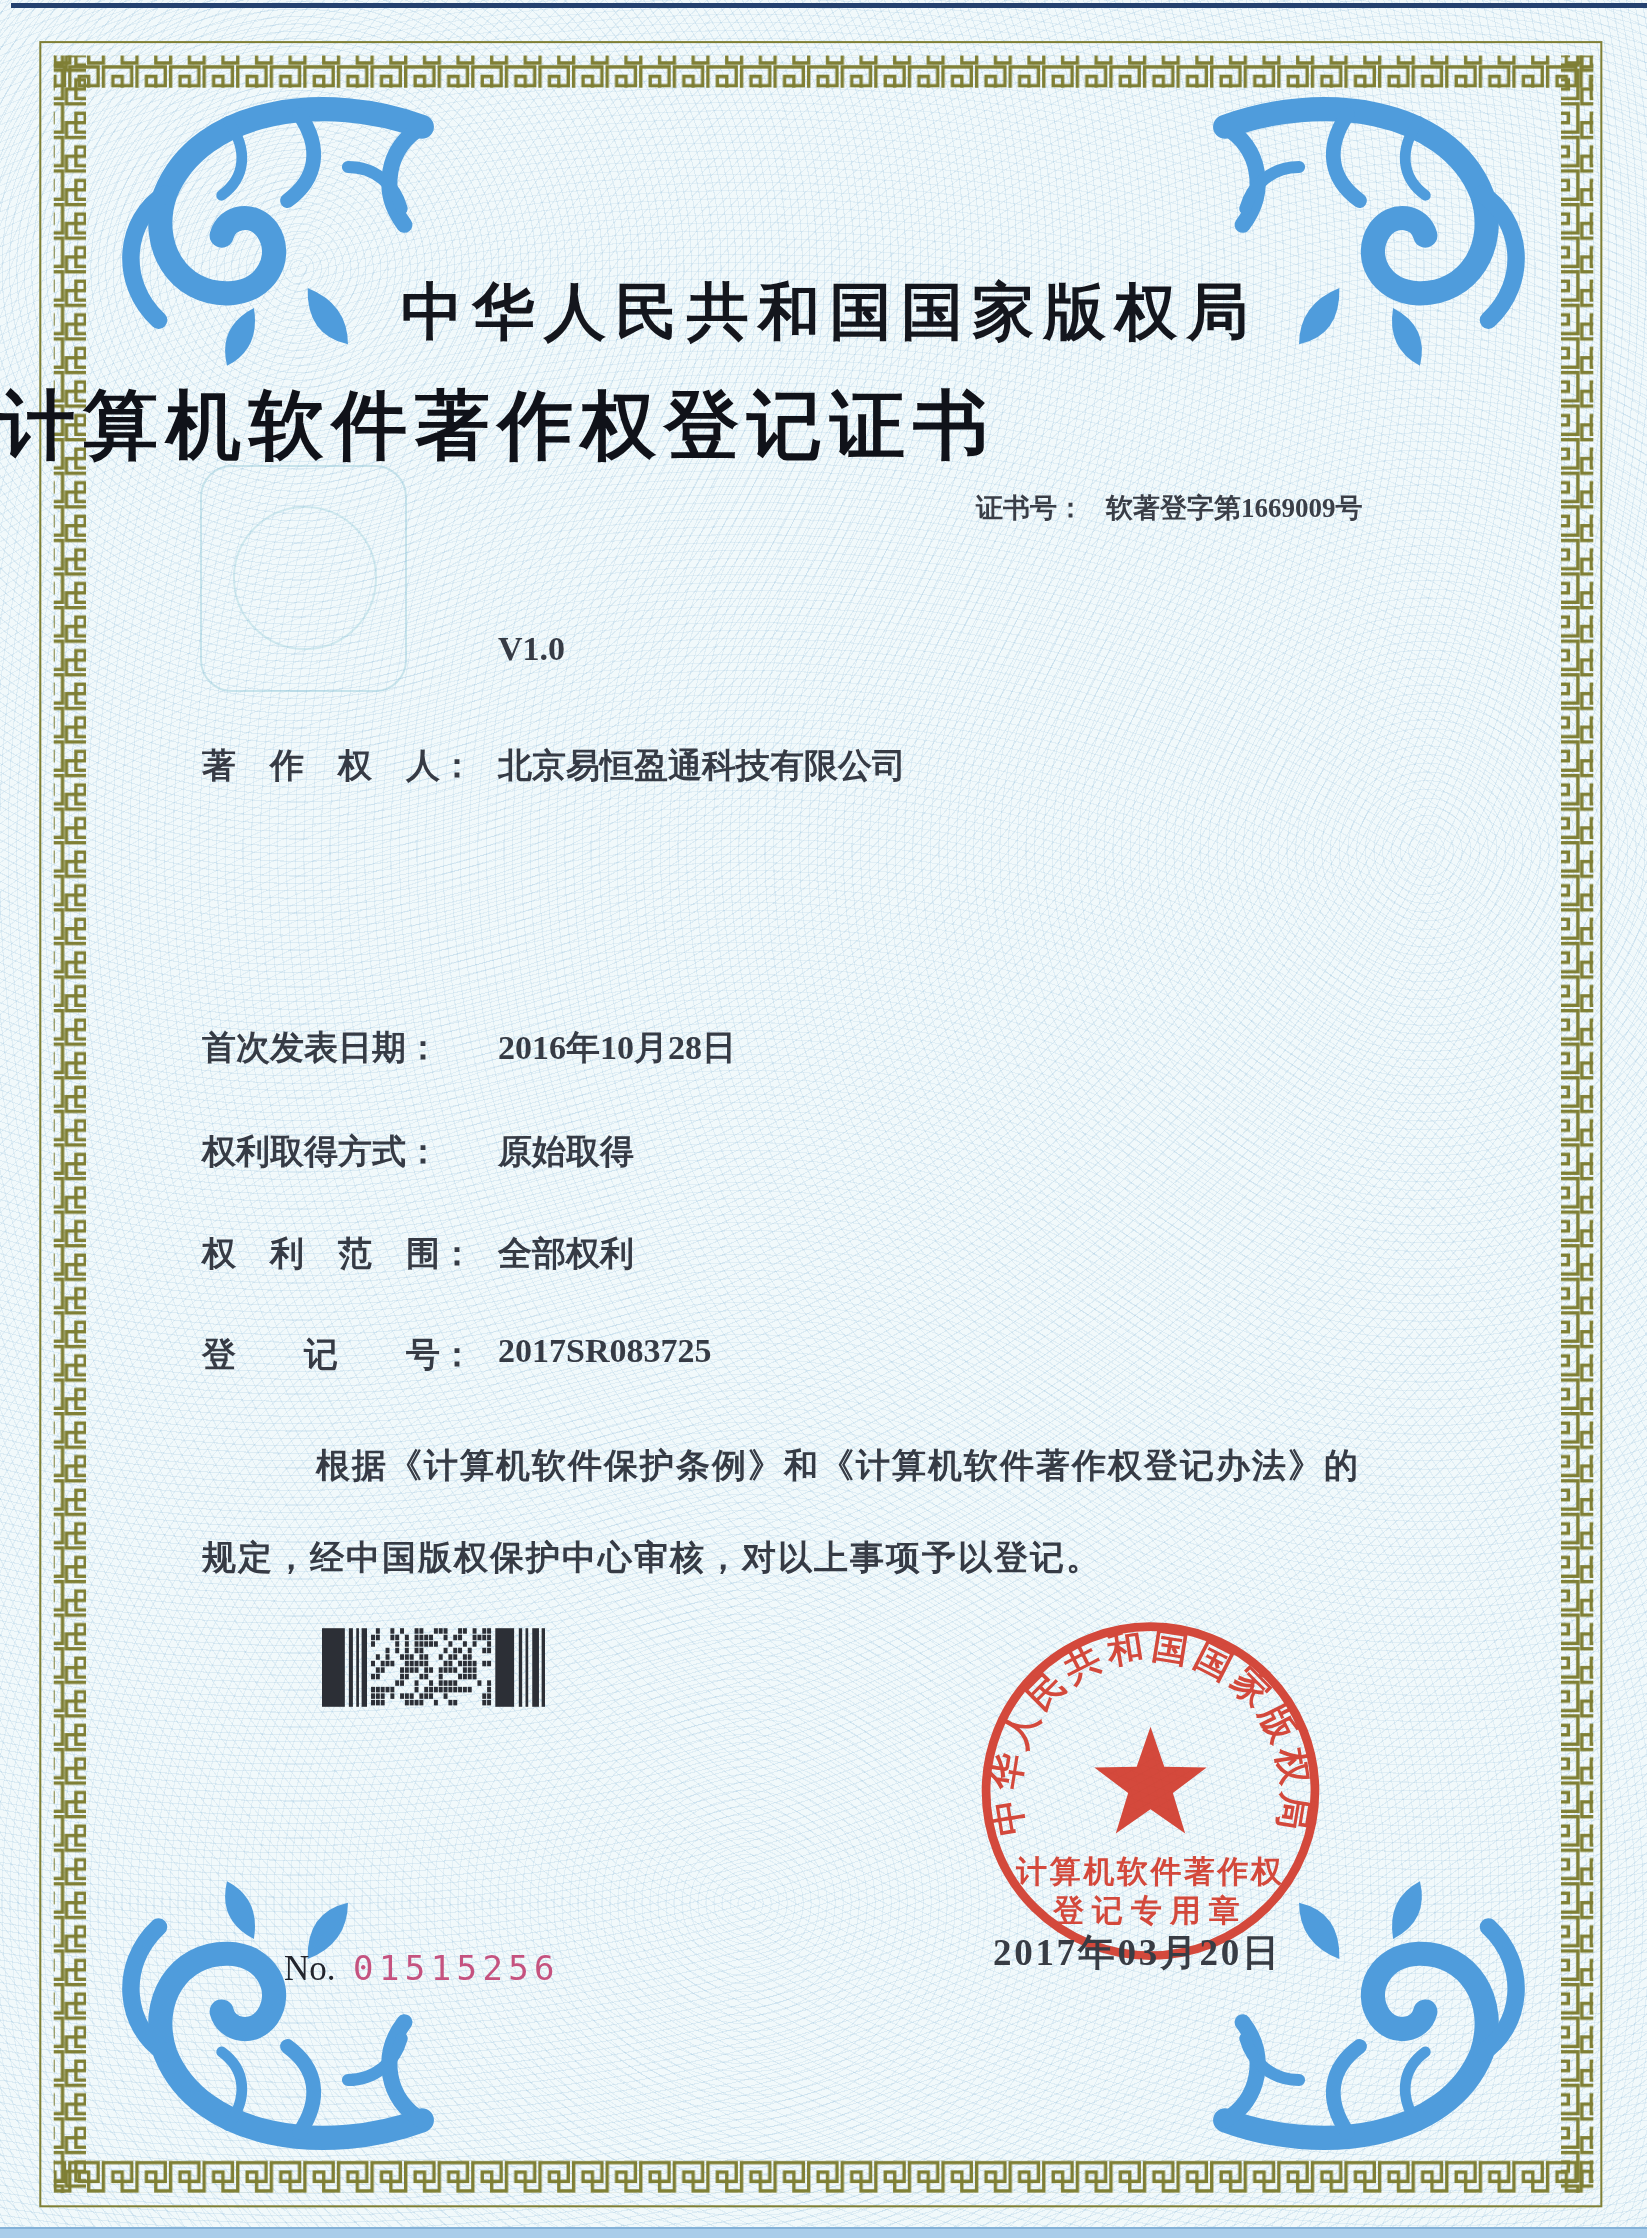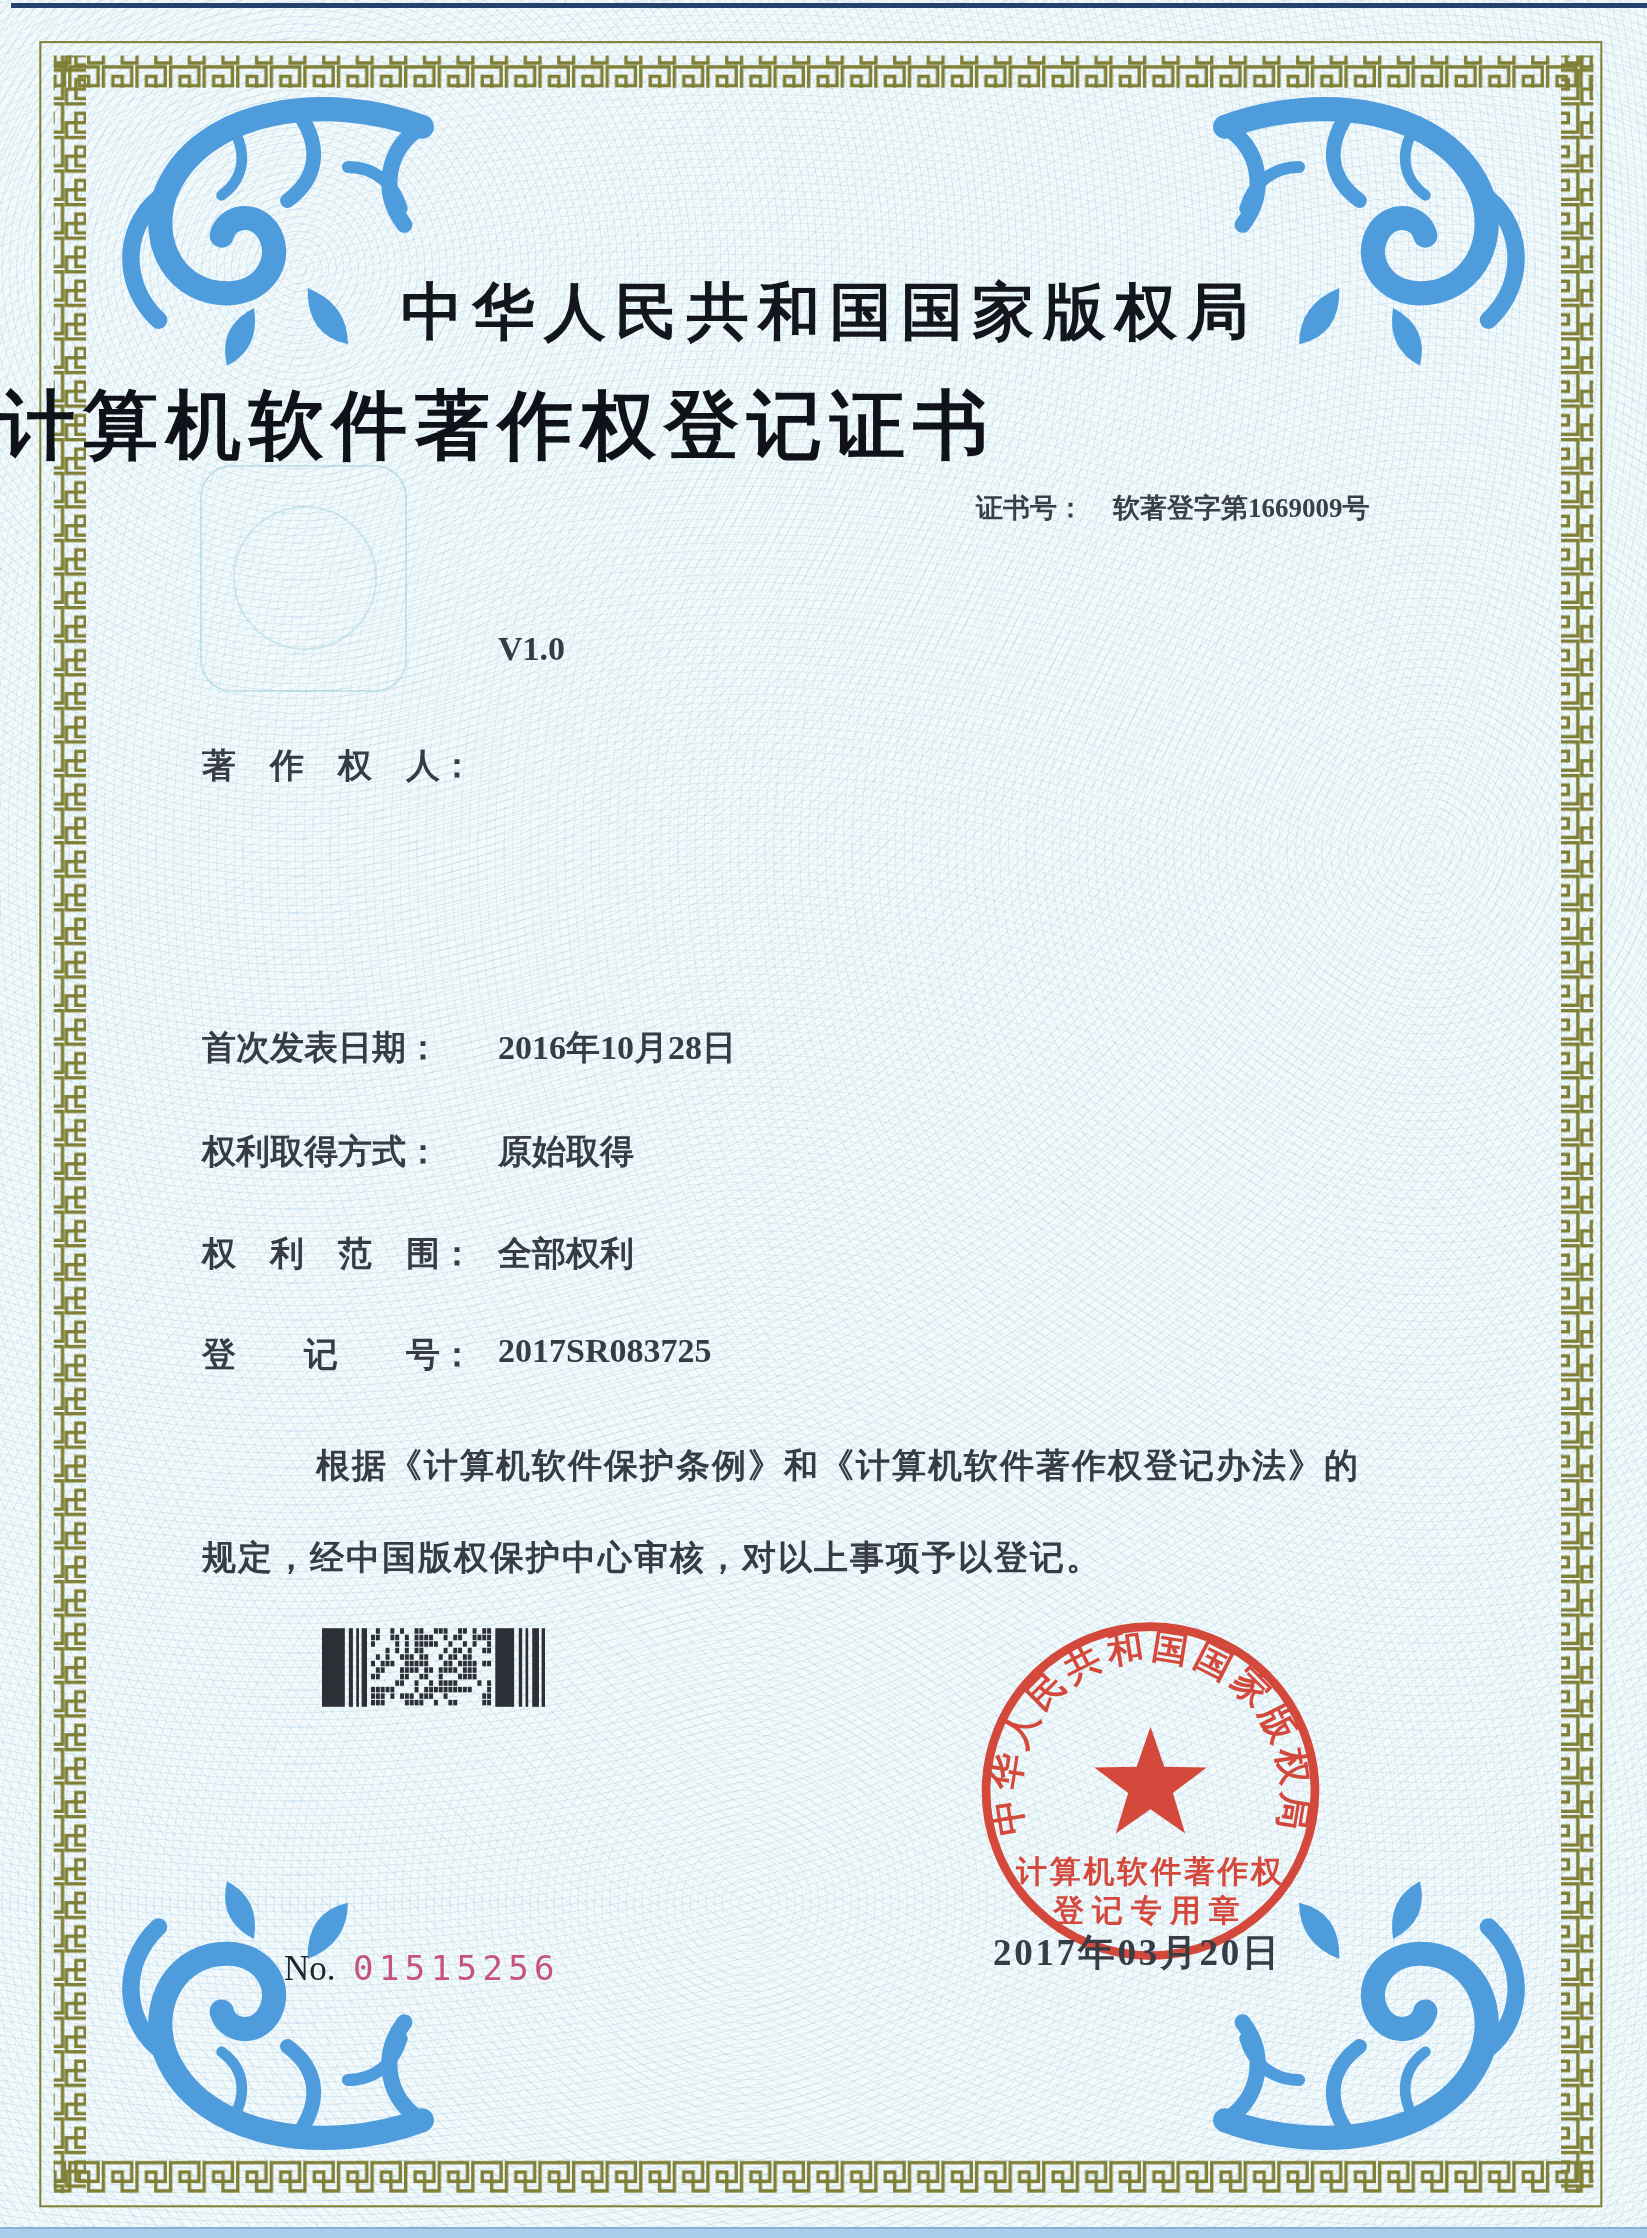--- a/index.html
+++ b/index.html
@@ -19,21 +19,21 @@
   .frame-svg{position:absolute;left:0;top:0;width:1647px;height:2239px;}
   .watermark{position:absolute;left:200px;top:465px;width:203px;height:223px;
     border:2px solid rgba(138,196,212,.40);border-radius:32px;}
   .watermark .wm-circle{position:absolute;left:31px;top:39px;width:140px;height:140px;
     border:2px solid rgba(138,196,212,.32);border-radius:50%;}
   .authority{position:absolute;top:270px;left:0;width:100%;text-align:center;
     font-size:62px;font-weight:700;letter-spacing:9.4px;color:#14161d;}
   .cert-title{position:absolute;top:376px;left:0;width:100%;text-align:left;
     font-size:75px;font-weight:700;letter-spacing:8px;color:#101219;}
   .certno{position:absolute;left:976px;top:490px;font-size:27px;color:#3a3e47;font-weight:600;}
-  .certno .cv{margin-left:29px;}
+  .certno .cv{margin-left:22px;}
   .row{position:absolute;left:202px;width:1277px;font-size:34px;font-weight:600;color:#363b45;}
   .row .val{position:absolute;left:296px;white-space:nowrap;}
   .body-line{position:absolute;font-size:34px;font-weight:700;color:#363b45;letter-spacing:2px;white-space:nowrap;}
   .serial{position:absolute;left:284px;top:1948px;font-size:35px;color:#22252d;}
   .serial .num{font-family:"DejaVu Sans Mono",monospace;font-weight:400;color:#c5527f;
     letter-spacing:5.4px;margin-left:17.5px;font-size:34px;}
   .issue-date{position:absolute;left:993px;top:1928px;font-size:37px;font-weight:600;
     letter-spacing:2.7px;color:#383c44;z-index:6;}
   .seal-svg{position:absolute;left:976px;top:1618px;width:349px;height:349px;opacity:.92;z-index:5;}
   .barcode-svg{position:absolute;left:322px;top:1628px;width:223px;height:79px;z-index:3;}
@@ -86,20 +86,21 @@
 
   <div class="certno">
     <span>证书号：</span><span class="cv">软著登字第1669009号</span>
   </div>
 
   <div class="row" style="top:630px">
     <span class="val">V1.0</span>
   </div>
   <div class="row" style="top:743px">
     <span>著　作　权　人：</span>
+    <span class="val">北京易恒盈通科技有限公司</span>
   </div>
   <div class="row" style="top:1025px">
     <span>首次发表日期：</span>
     <span class="val">2016年10月28日</span>
   </div>
   <div class="row" style="top:1129px">
     <span>权利取得方式：</span>
     <span class="val">原始取得</span>
   </div>
   <div class="row" style="top:1231px">

